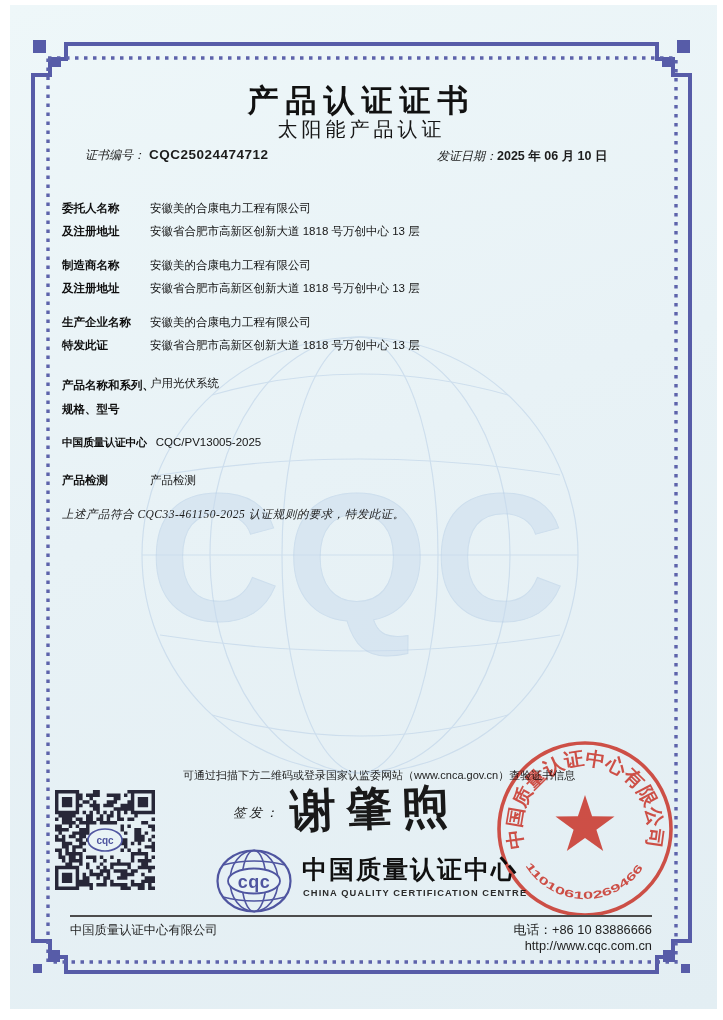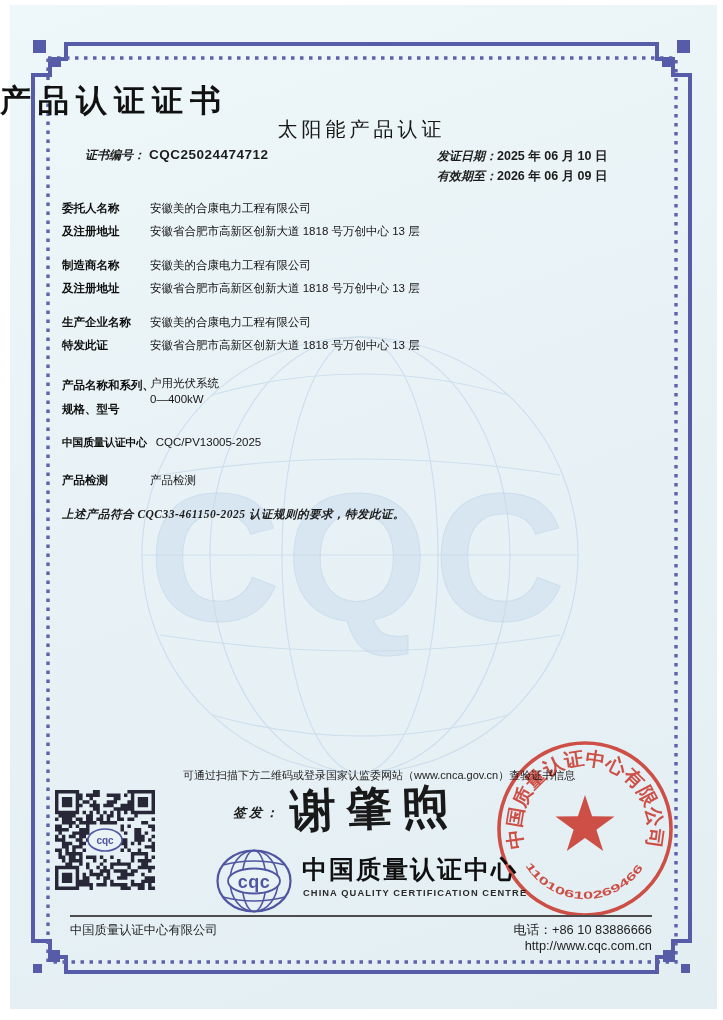--- a/index.html
+++ b/index.html
@@ -2,26 +2,26 @@
 <html><head>
 <meta charset="utf-8">
 <style>
   html,body{margin:0;padding:0;background:#fff;width:723px;height:1020px;overflow:hidden;
     font-family:"Liberation Sans",sans-serif;color:#1c1c1c;}
   .paper{position:absolute;left:10px;top:5px;right:6px;bottom:11px;
     background:linear-gradient(160deg,#eef7f9 0%,#e8f2f6 45%,#e3eef3 100%);}
   svg{position:absolute;overflow:visible}
   #frame{left:0;top:0;width:723px;height:1020px;pointer-events:none}
   
-  .title{position:absolute;left:0;top:80px;width:723px;
+  .title{position:absolute;left:0;top:80px;width:723px;text-align:center;
     font-size:31px;font-weight:bold;letter-spacing:7px;color:#111;}
   .subtitle{position:absolute;left:0;top:116px;width:723px;text-align:center;
     font-size:20px;font-weight:500;letter-spacing:4px;color:#161616;}
   .certno{position:absolute;left:85px;top:147px;font-size:12px;}
-  .kai{font-family:"Liberation Serif",serif;font-style:italic;font-weight:700;}
+  .kai{font-family:"Liberation Serif",serif;font-style:italic;font-weight:400;}
   .certno .val{font-size:13.5px;font-weight:bold;font-style:normal;letter-spacing:.5px;margin-left:4px;}
   .dates{position:absolute;left:437px;top:146px;font-size:12px;line-height:20px;}
   .dates .num{font-weight:bold;font-style:normal;font-size:12.5px;}
   
   .row{position:absolute;left:62px;width:580px;display:grid;grid-template-columns:88px 1fr;
     font-size:11.5px;line-height:23px;}
   .row .lab{font-weight:bold;white-space:nowrap;color:#0e0e0e;}
   .row .val{color:#151515;}
   .r1{top:197px}.r2{top:254px}.r3{top:311px}
   .r4{top:373px}.r4 .lab{line-height:24px}.r4 .val{line-height:16px;padding-top:2px}
@@ -79,21 +79,20 @@
 </svg>
 
 <div class="title">产品认证证书</div>
 <div class="subtitle">太阳能产品认证</div>
 
 <div class="certno">
   <span class="kai">证书编号：</span><span class="val">CQC25024474712</span>
 </div>
 <div class="dates">
   <div><span class="kai">发证日期：</span><span class="num">2025 年 06 月 10 日</span></div>
-  <div><span class="kai">有效期至：</span><span class="num">2026 年 06 月 09 日</span></div>
 </div>
 
 <div class="row r1">
   <div class="lab">
     <div>委托人名称</div>
       <div>及注册地址</div>
   </div>
   <div class="val">
     <div>安徽美的合康电力工程有限公司</div>
       <div>安徽省合肥市高新区创新大道 1818 号万创中心 13 层</div>
@@ -119,21 +118,20 @@
       <div>安徽省合肥市高新区创新大道 1818 号万创中心 13 层</div>
   </div>
 </div>
 <div class="row r4">
   <div class="lab">
     <div>产品名称和系列、</div>
       <div>规格、型号</div>
   </div>
   <div class="val">
     <div>户用光伏系统</div>
-      <div>0—400kW</div>
   </div>
 </div>
 <div class="row r5">
   <div class="lab">中国质量认证中心</div>
   <div class="val">CQC/PV13005-2025</div>
 </div>
 <div class="row r6">
   <div class="lab">产品检测</div>
   <div class="val">产品检测</div>
 </div>

